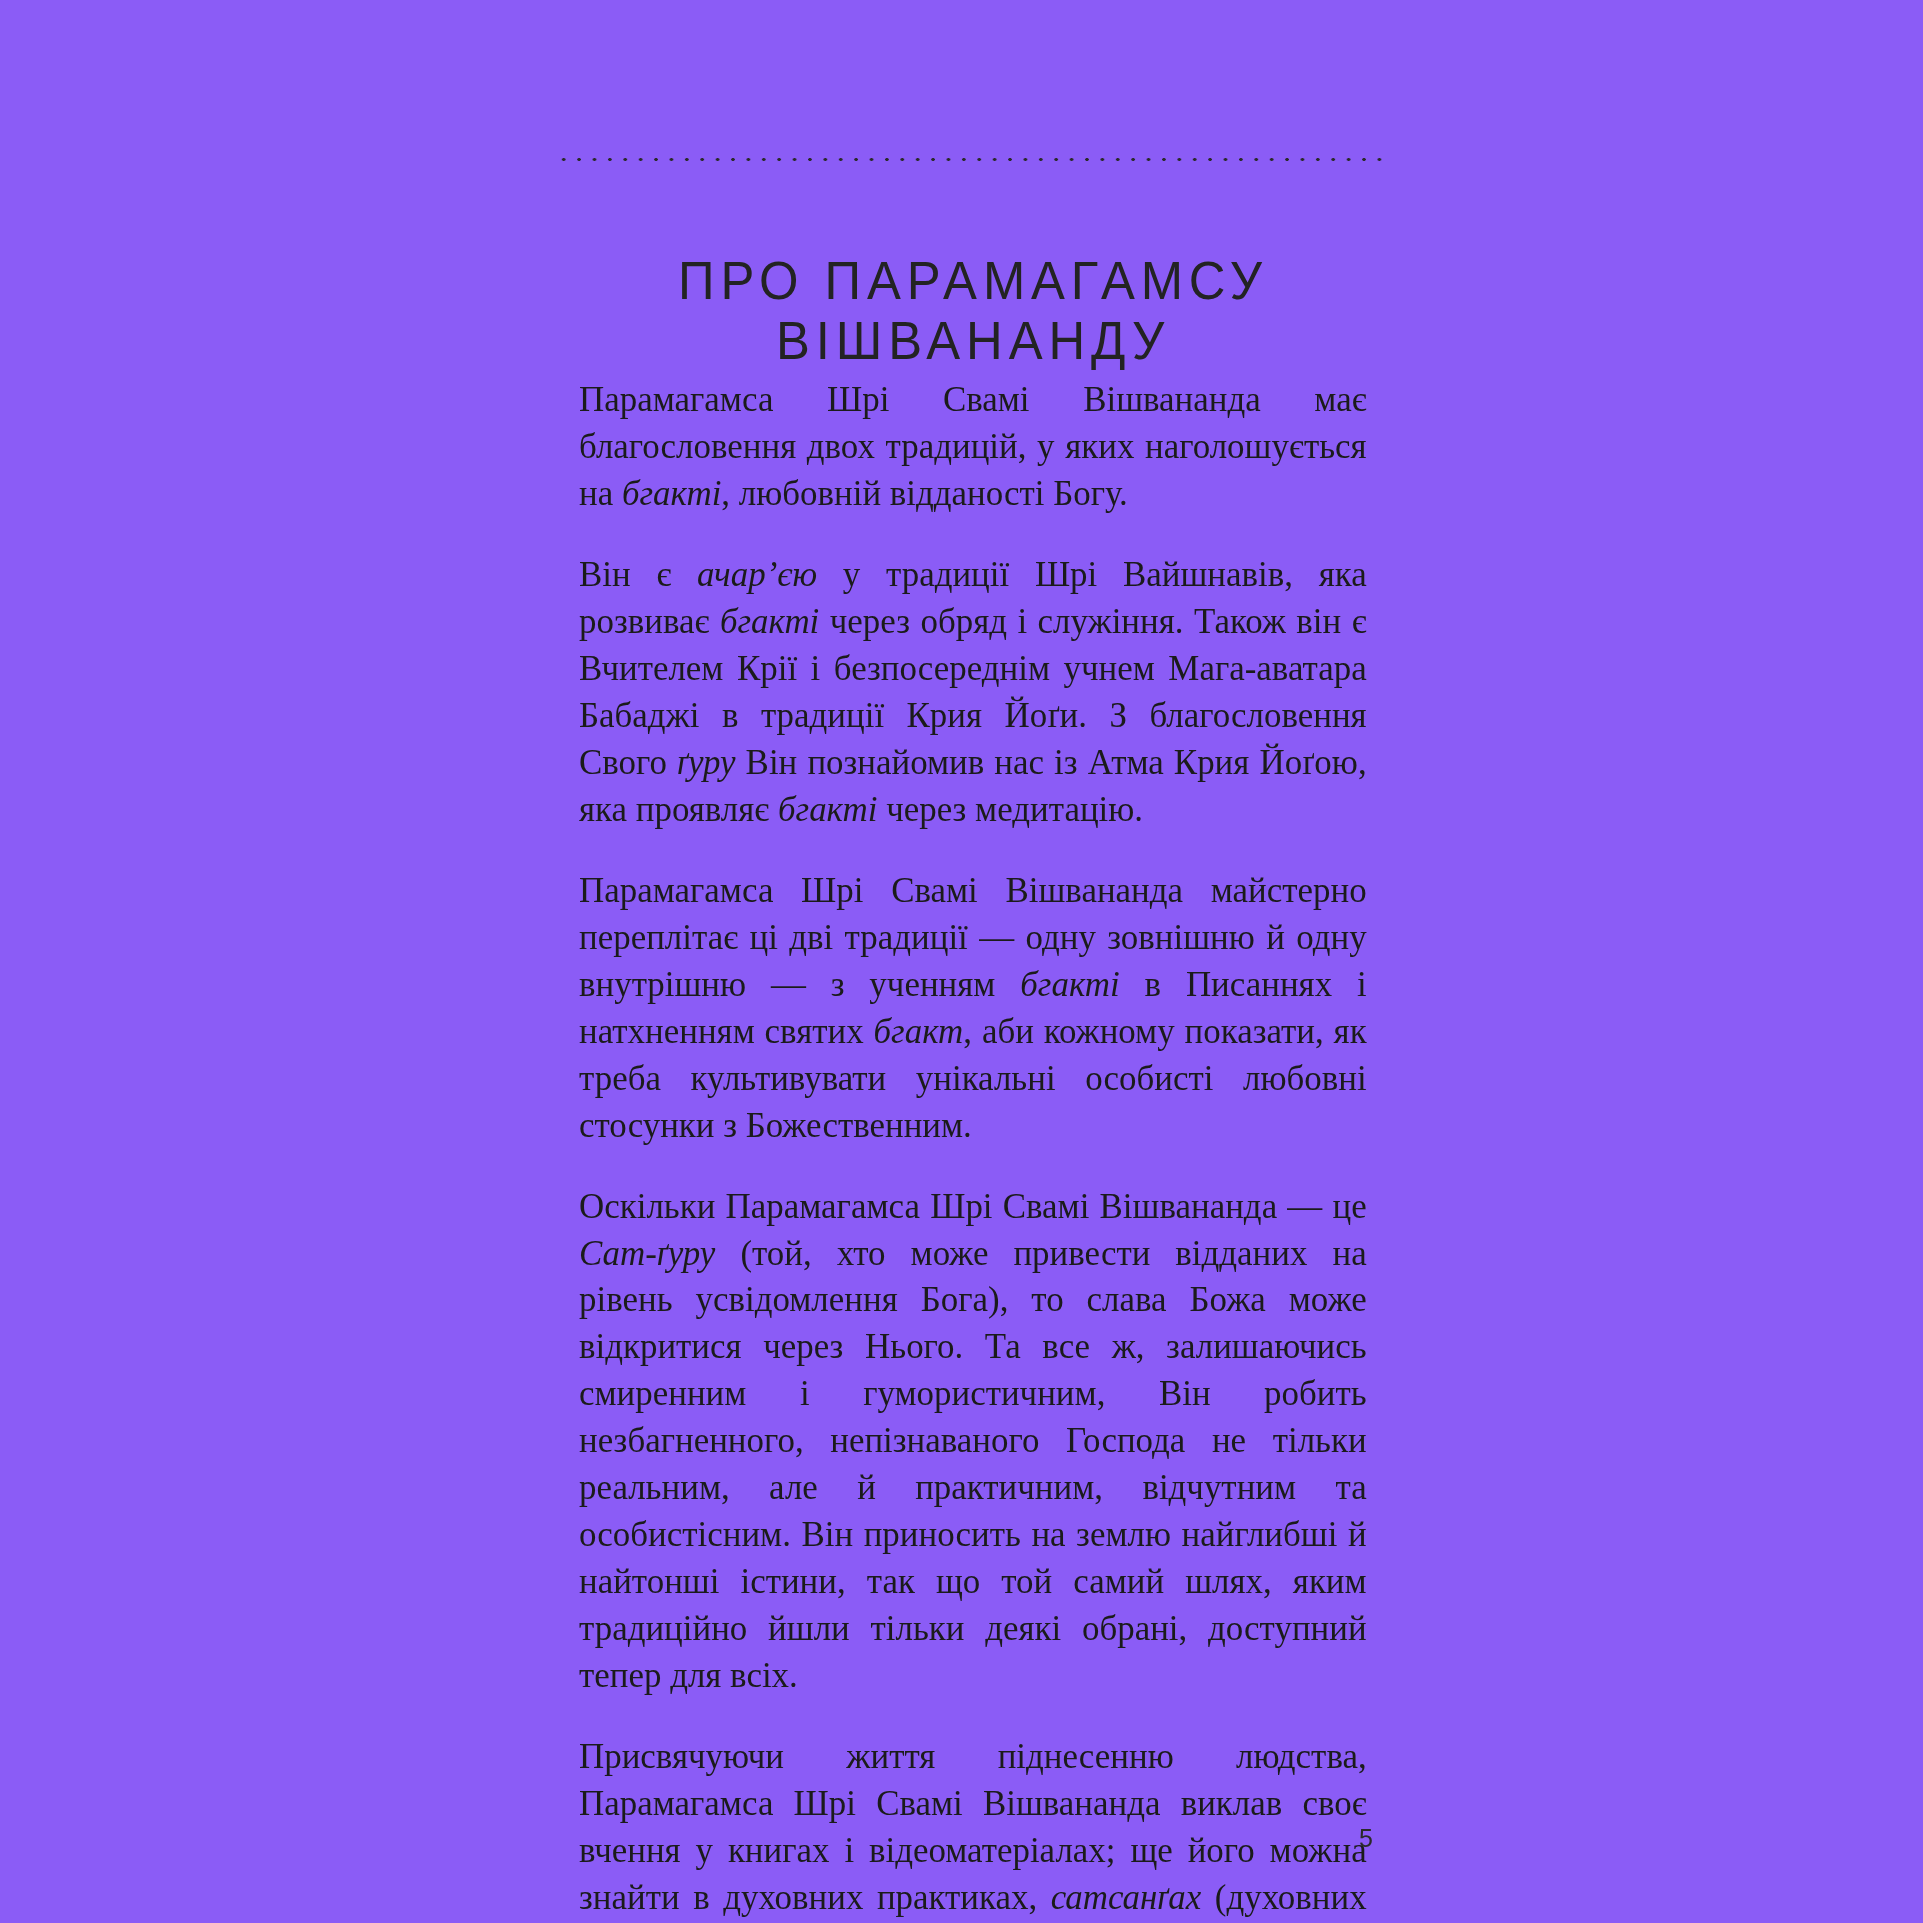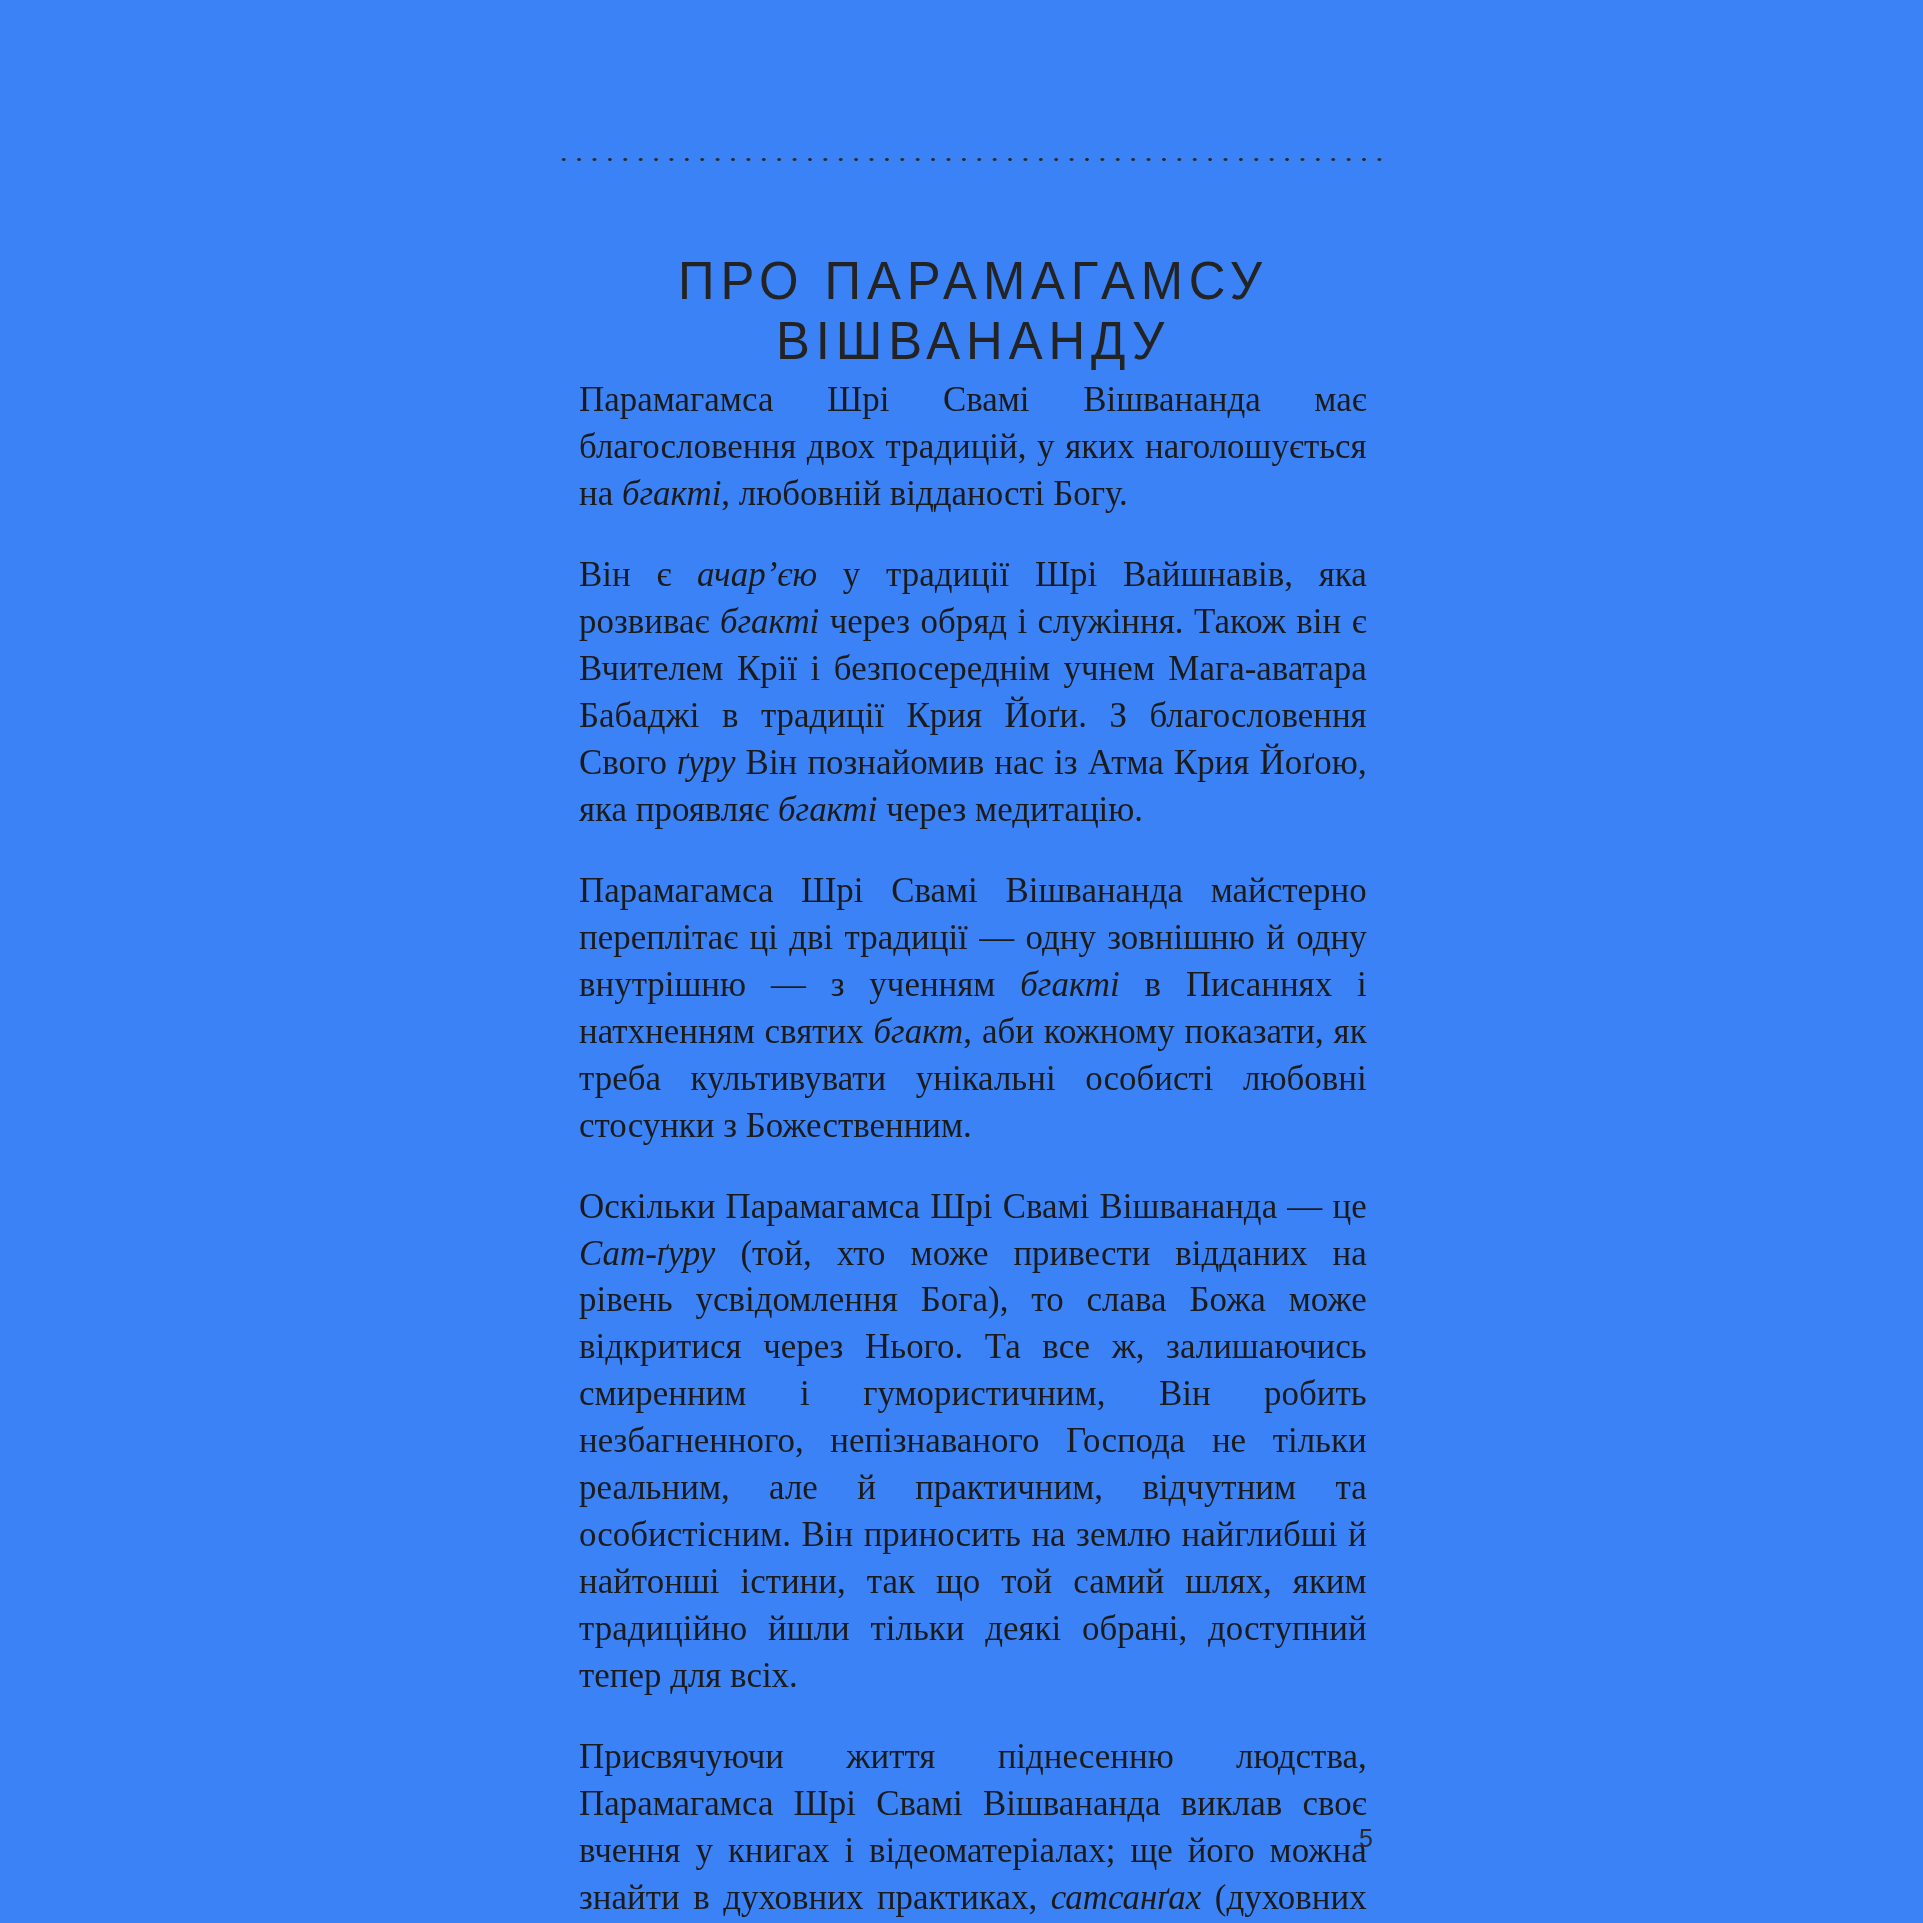--- a/index.html
+++ b/index.html
@@ -6,21 +6,21 @@
   html, body {
     margin: 0;
     padding: 0;
     background: #ffffff;
   }
 
   .page {
     position: relative;
     width: 1923px;
     height: 1923px;
-    background: #3b82f6;
+    background: #8b5cf6;
     box-sizing: border-box;
     overflow: hidden;
     font-family: "Liberation Serif", "DejaVu Serif", serif;
     color: #1b1b1b;
   }
 
   
   .dotted-rule {
     position: absolute;
     left: 556px;

